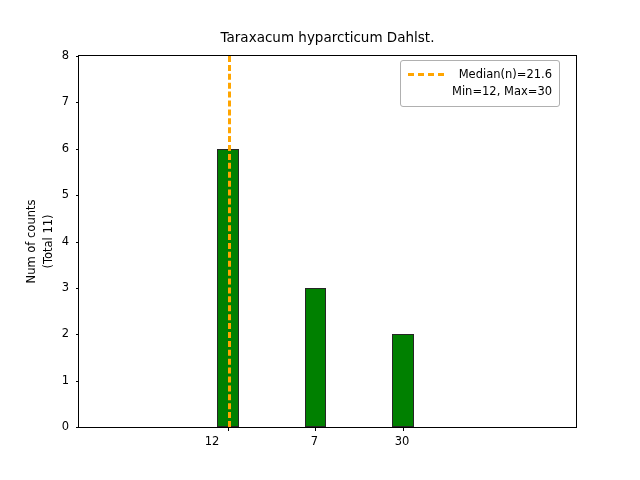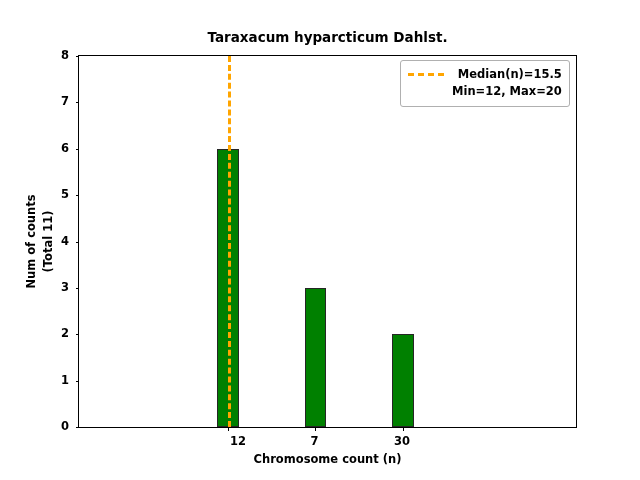--- a/index.html
+++ b/index.html
@@ -7,21 +7,20 @@
     padding: 0;
     background: #ffffff;
   }
   #figure {
     position: relative;
     width: 640px;
     height: 480px;
     background: #ffffff;
     font-family: "DejaVu Sans", sans-serif;
     overflow: hidden;
-    font-weight: bold;
   }
 
   
   #chart-title {
     position: absolute;
     left: 78px;
     top: 29px;
     width: 499px;
     text-align: center;
     font-size: 13.5px;
@@ -206,26 +205,25 @@
       <div class="ytick-mark" style="top: 185.5px;"></div>
       <div class="ytick-mark" style="top: 139.125px;"></div>
       <div class="ytick-mark" style="top: 92.75px;"></div>
       <div class="ytick-mark" style="top: 46.375px;"></div>
       <div class="ytick-mark" style="top: 0px;"></div>
       <div class="xtick-mark" style="left: 148.881px;"></div>
       <div class="xtick-mark" style="left: 236.458px;"></div>
       <div class="xtick-mark" style="left: 324.035px;"></div>
     </div>
 
-  <div id="xlabel">Chromosome count (n)</div>
 
   <div id="legend">
     <div id="legend-sample"></div>
     <div id="legend-text">
-      <span>Median(n)=15.5</span>
-      <span>Min=12, Max=20</span>
+      <span>Median(n)=21.6</span>
+      <span>Min=12, Max=30</span>
     </div>
   </div>
 
-<div class="xtick-label" style="left: 238px;">12</div>
+<div class="xtick-label" style="left: 212px;">12</div>
     <div class="xtick-label" style="left: 314.458px;">7</div>
     <div class="xtick-label" style="left: 402.035px;">30</div>
   </div>
 
 </body></html>

